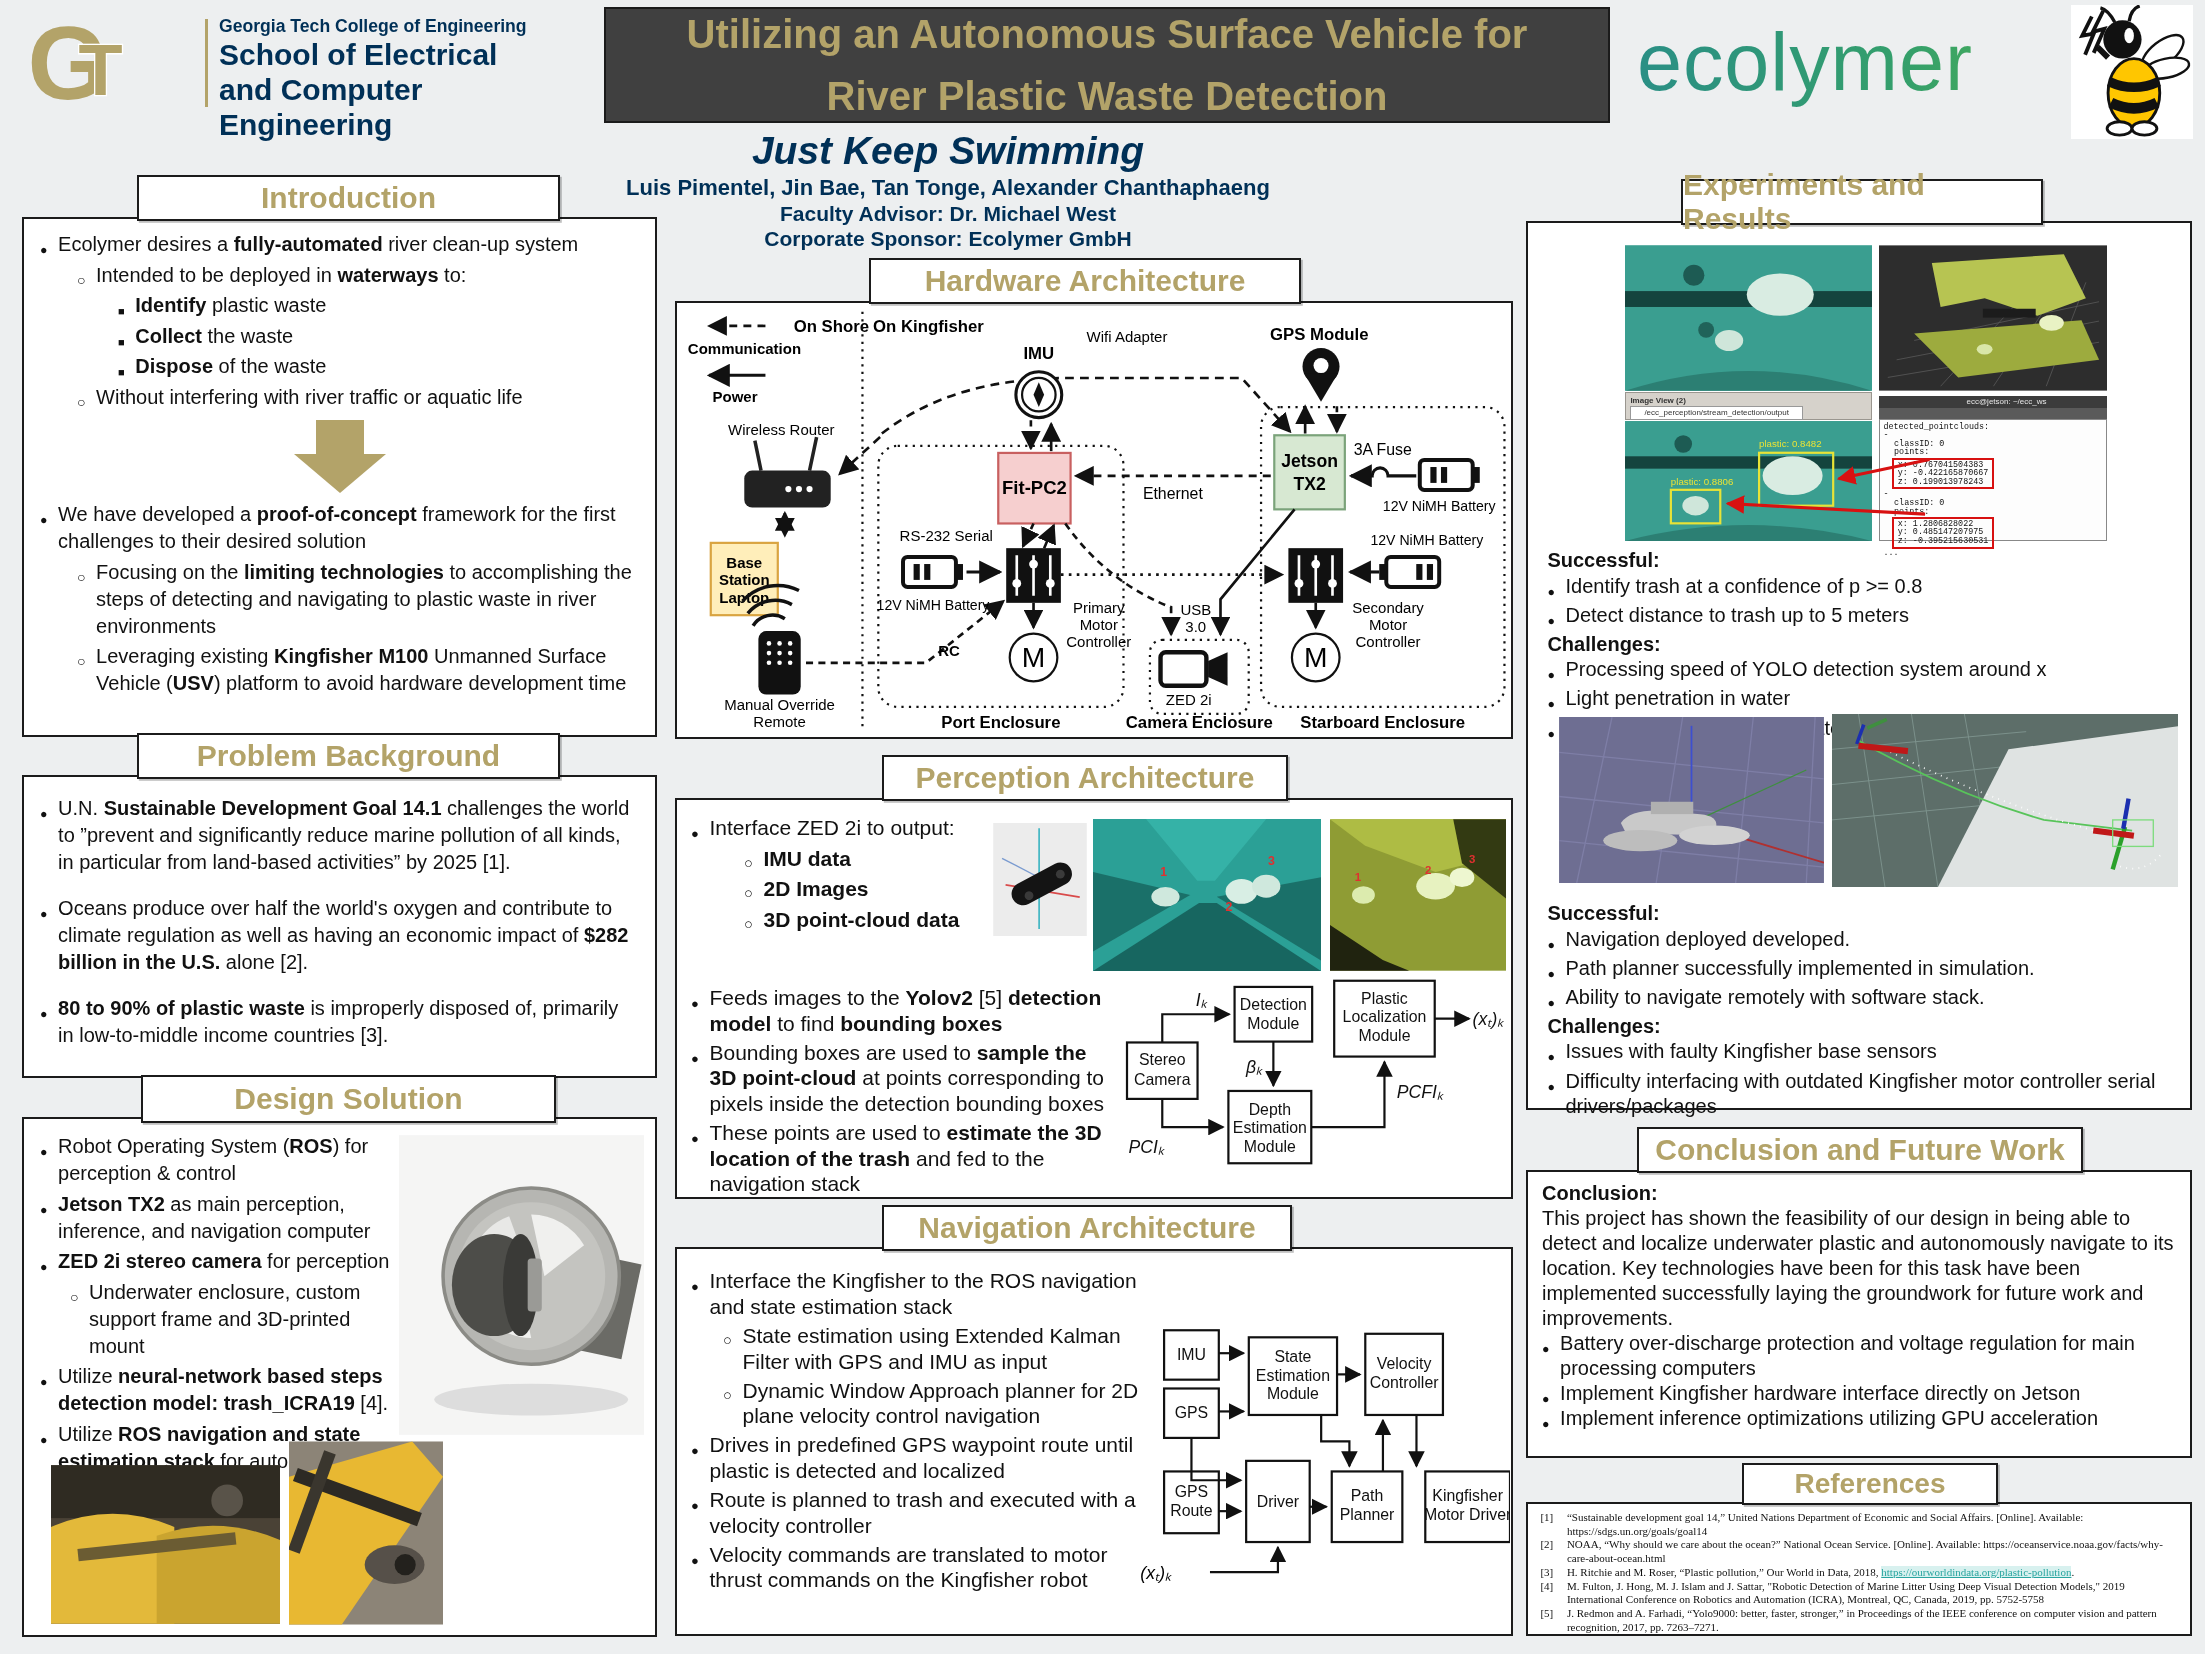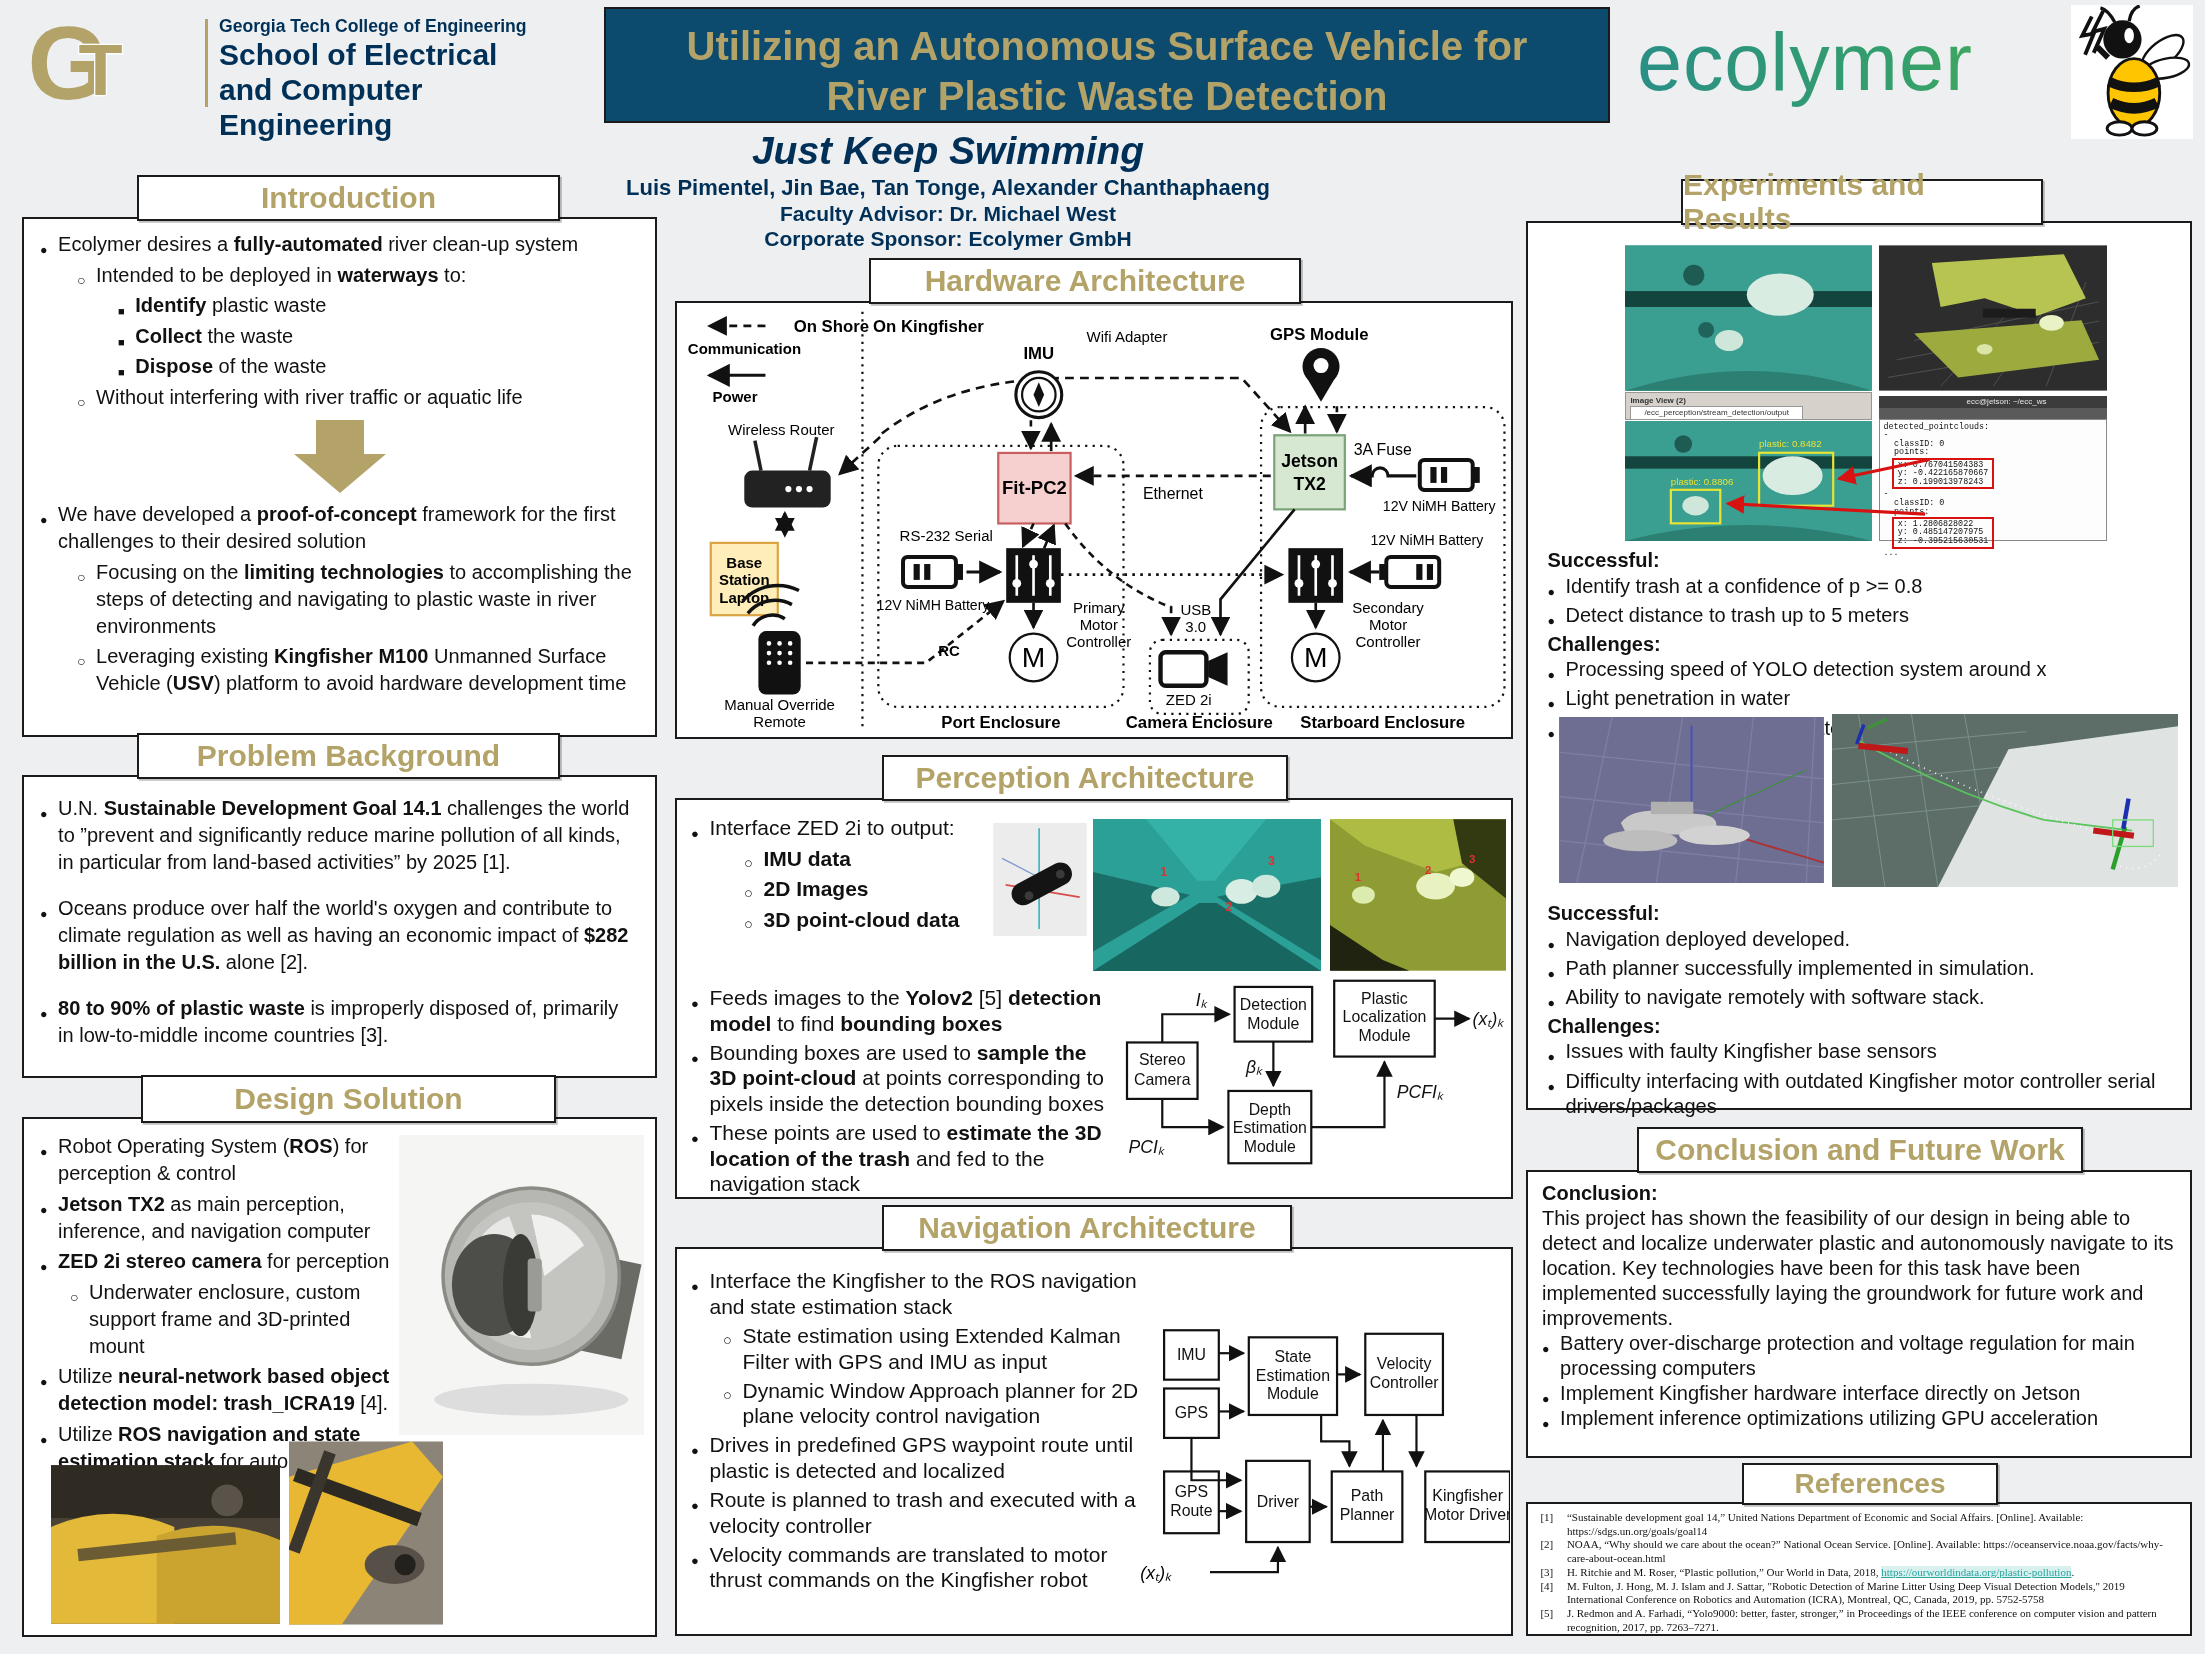--- a/index.html
+++ b/index.html
@@ -75,21 +75,21 @@
   <text x="0" y="100" font-family="'DejaVu Serif',serif" font-weight="bold" font-size="118" fill="#B3A369">G</text>
   <text x="58" y="96" font-family="'DejaVu Serif',serif" font-weight="bold" font-size="82" fill="#B3A369" stroke="#ffffff" stroke-width="3" paint-order="stroke">T</text>
 </svg>
 <div class="abs" style="left:205px;top:19.4px;width:2.6px;height:88px;background:var(--gold)"></div>
 <div class="abs navytxt" style="left:219px;top:16px;width:379px">
   <div style="font-size:17.6px;font-weight:bold">Georgia Tech College of Engineering</div>
   <div style="font-size:30px;font-weight:bold;line-height:35px">School of Electrical</div>
   <div style="font-size:30px;font-weight:bold;line-height:35px">and Computer Engineering</div>
 </div>
 
-<div class="abs" style="left:604px;top:7px;width:1006px;height:116px;background:#0c4a6e;border:2.6px solid var(--ink);display:flex;flex-direction:column;align-items:center;justify-content:flex-end">
+<div class="abs" style="left:604px;top:7px;width:1006px;height:116px;background:#404040;border:2.6px solid var(--ink);display:flex;flex-direction:column;align-items:center;justify-content:space-between">
   <div class="goldtxt" style="font-size:40px;font-weight:bold;line-height:50px">Utilizing an Autonomous Surface Vehicle for</div>
   <div class="goldtxt" style="font-size:40px;font-weight:bold;line-height:50px">River Plastic Waste Detection</div>
 </div>
 
 <div class="abs ecolymer" style="left:1637px;top:16px;width:423px">ecolymer</div>
 
 <div class="abs" style="left:2071px;top:5.3px;width:122px;height:134px;background:#fff">
   <svg width="122" height="134" viewBox="0 0 120 140">
     <polyline points="30,6 19,28 31,25 20,50" fill="none" stroke="#111" stroke-width="4"></polyline>
     <polyline points="18,12 8,32 20,30 11,52" fill="none" stroke="#111" stroke-width="4"></polyline>
@@ -192,21 +192,21 @@
     <div class="row l1">
         <span class="mk mk1">●</span>
         <div class="tx"><span class="bb">ZED 2i stereo camera</span><span> for perception</span></div>
       </div>
     <div class="row l2" style="margin-left:30px">
         <span class="mk mk2">○</span>
         <div class="tx"><span>Underwater enclosure, custom support frame and 3D-printed mount</span></div>
       </div>
     <div class="row l1">
         <span class="mk mk1">●</span>
-        <div class="tx"><span>Utilize </span><span class="bb">neural-network based object detection model: trash_ICRA19</span><span> [4].</span></div>
+        <div class="tx"><span>Utilize </span><span class="bb">neural-network based steps detection model: trash_ICRA19</span><span> [4].</span></div>
       </div>
     <div class="row l1">
         <span class="mk mk1">●</span>
         <div class="tx"><span>Utilize </span><span class="bb">ROS navigation and state estimation stack</span><span> for autonomous navigation</span></div>
       </div>
   </div>
   <svg class="photo" style="left:375px;top:16px" width="245" height="300" viewBox="0 0 278 340">
     <rect width="278" height="340" fill="#f5f5f4"></rect>
     <ellipse cx="150" cy="300" rx="110" ry="18" fill="#ddd"></ellipse>
     <rect x="150" y="120" width="128" height="110" fill="#6b6b66" transform="rotate(12 150 120)"></rect>

